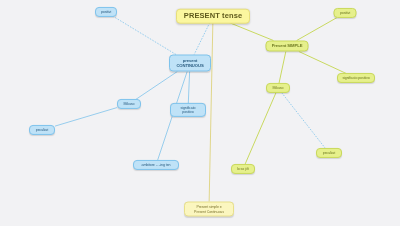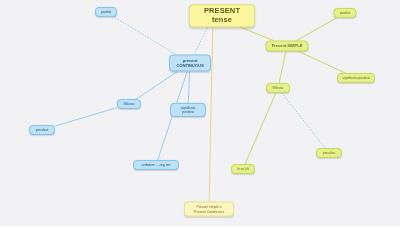--- a/index.html
+++ b/index.html
@@ -97,14 +97,14 @@
     <div class="node blue sz-xs" style="left: 42px; top: 130px; width: 26px; min-height: 9px;">peculiari</div>
     <div class="node blue sz-xs" style="left: 188px; top: 110px; width: 36px; min-height: 9px;">significato positivo</div>
     <div class="node blue sz-xs" style="left: 156px; top: 165px; width: 46px; min-height: 9px;">ambitore ... -ing ten</div>
     <div class="node green sz-xs" style="left: 345px; top: 13px; width: 23px; min-height: 9px;">positivi</div>
     <div class="node green sz-xs" style="left: 356px; top: 78px; width: 38px; min-height: 9px;">significato positivo</div>
     <div class="node green sz-xs" style="left: 278px; top: 88px; width: 24px; min-height: 9px;">Mikuso</div>
     <div class="node green sz-xs" style="left: 243px; top: 169px; width: 24px; min-height: 9px;">lo so ji fi</div>
     <div class="node green sz-xs" style="left: 329px; top: 153px; width: 26px; min-height: 9px;">peculiari</div>
     <div class="node yellow sz-xs" style="left: 209px; top: 209px; width: 50px; min-height: 15px;">Present simple e
 Present Continuous</div>
-    <div class="node root" style="left: 222px; top: 16px; width: 66px; min-height: 13px;">PRESENT tense</div>
+    <div class="node root" style="left: 213px; top: 16px; width: 74px; min-height: 13px;">PRESENT tense</div>
   </div>
 
 </body></html>

